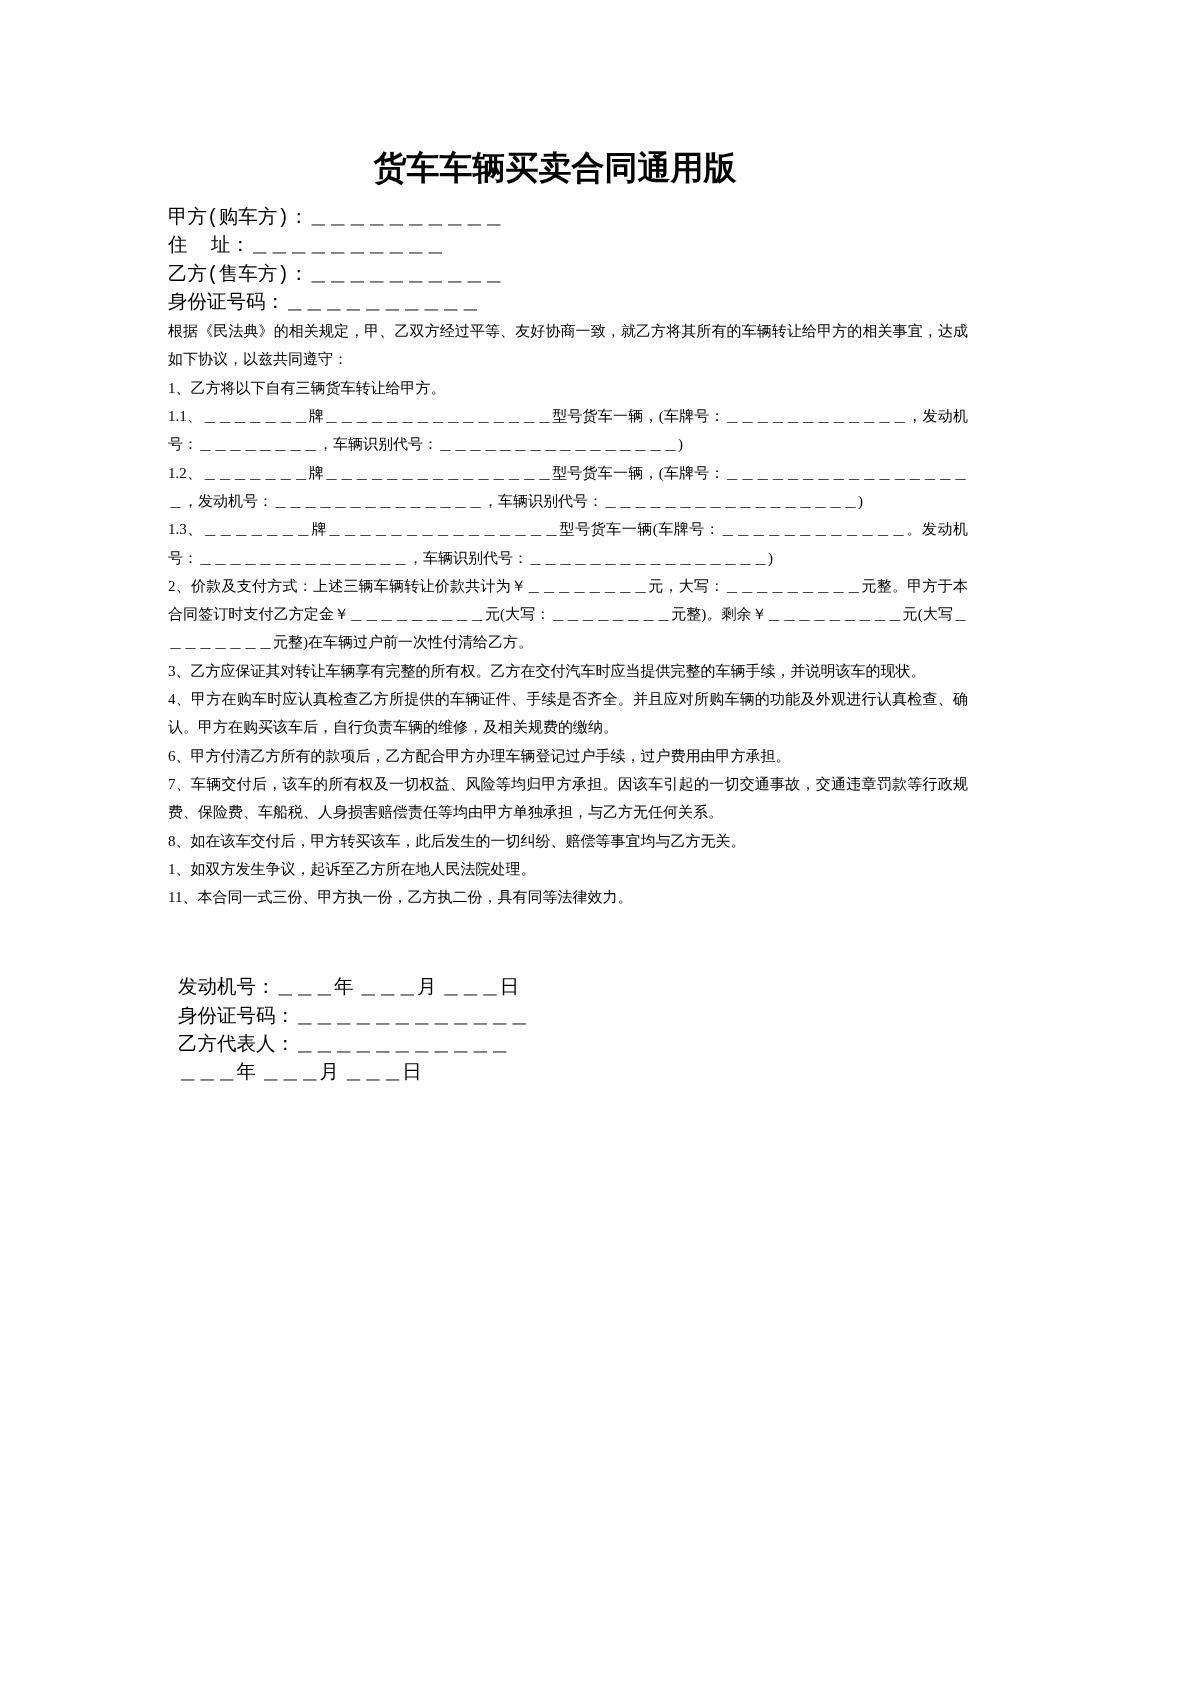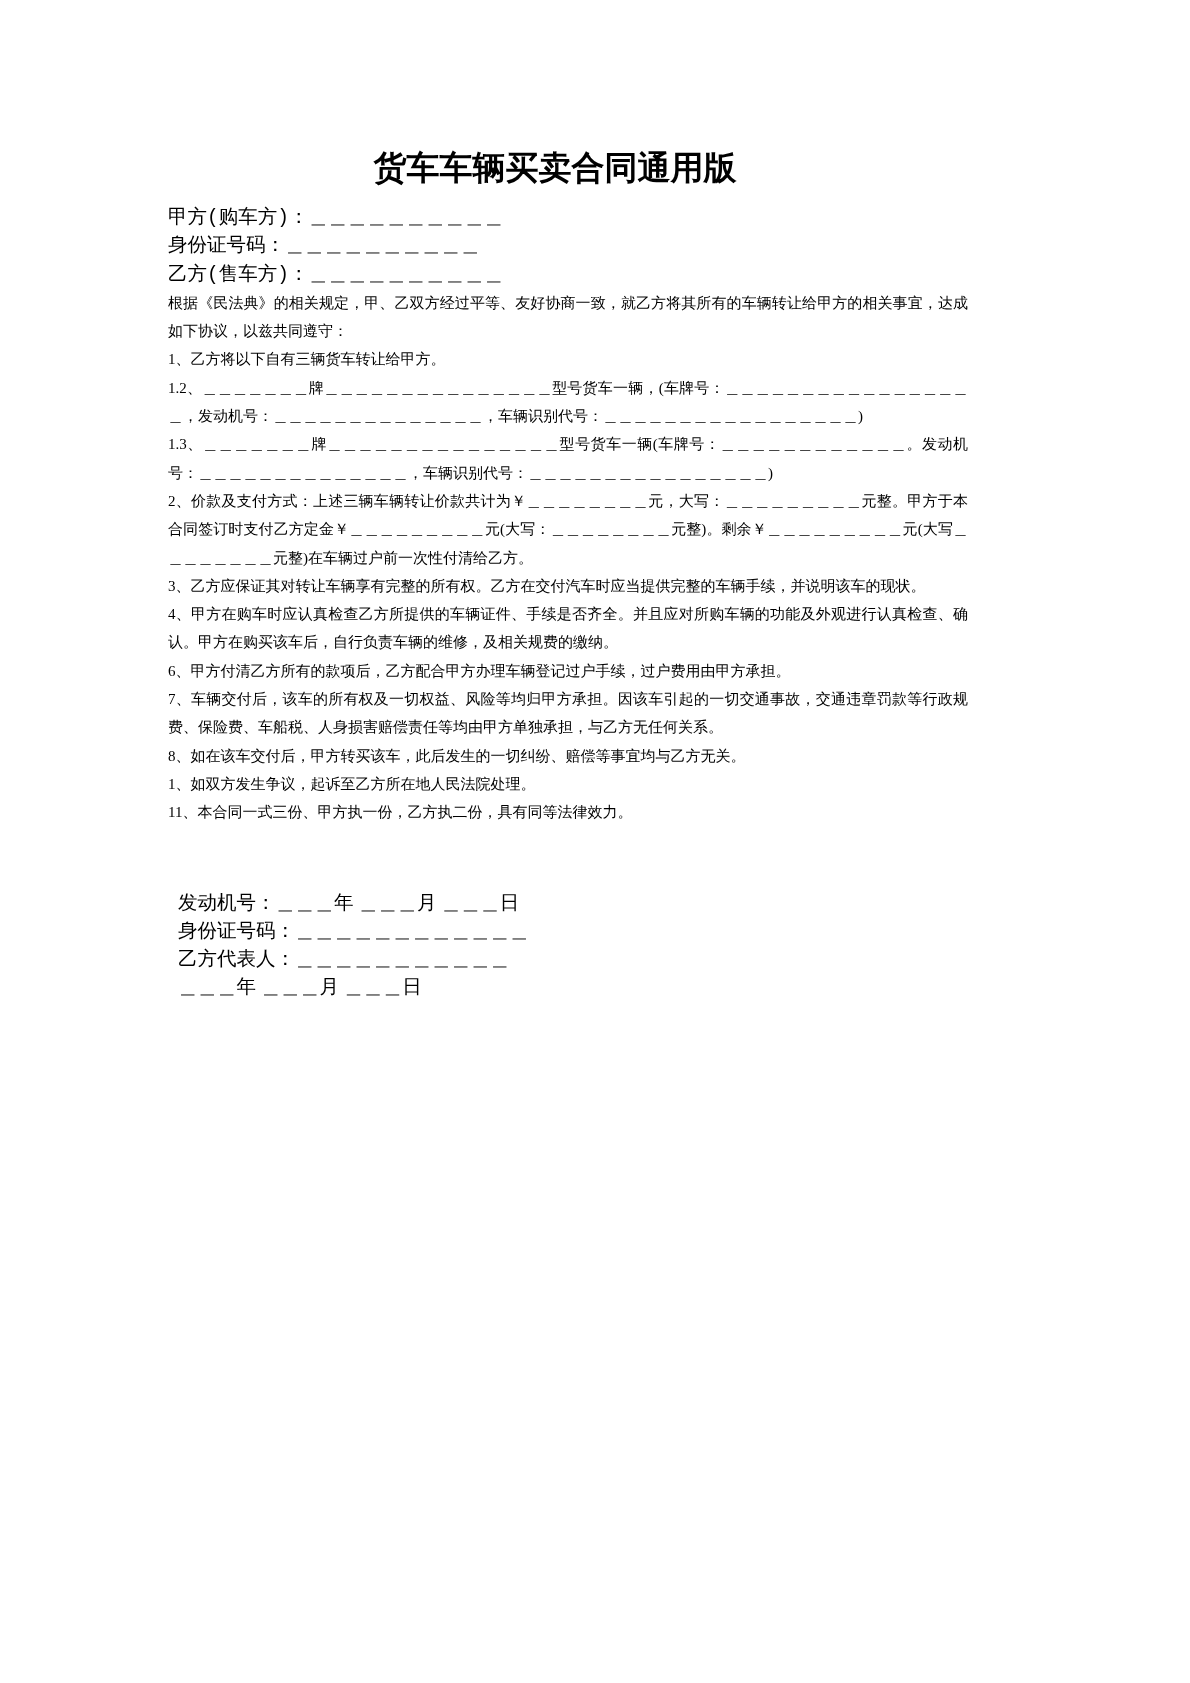--- a/index.html
+++ b/index.html
@@ -70,26 +70,28 @@
 </head>
 <body>
 
 <div class="page">
 
   <div class="doc-title">货车车辆买卖合同通用版</div>
 
   <div class="body-block">
 
     <div class="ln">甲方(购车方)：＿＿＿＿＿＿＿＿＿＿</div>
+    <div class="ln">住  址：＿＿＿＿＿＿＿＿＿＿</div>
+    <div class="ln">乙方(售车方)：＿＿＿＿＿＿＿＿＿＿</div>
     <div class="ln">身份证号码：＿＿＿＿＿＿＿＿＿＿</div>
-    <div class="ln">乙方(售车方)：＿＿＿＿＿＿＿＿＿＿</div>
 
     <p class="para">根据《民法典》的相关规定，甲、乙双方经过平等、友好协商一致，就乙方将其所有的车辆转让给甲方的相关事宜，达成如下协议，以兹共同遵守：</p>
 
     <p class="para">1、乙方将以下自有三辆货车转让给甲方。</p>
+    <p class="para">1.1、＿＿＿＿＿＿＿牌＿＿＿＿＿＿＿＿＿＿＿＿＿＿＿型号货车一辆，(车牌号：＿＿＿＿＿＿＿＿＿＿＿＿，发动机号：＿＿＿＿＿＿＿＿，车辆识别代号：＿＿＿＿＿＿＿＿＿＿＿＿＿＿＿＿)</p>
     <p class="para">1.2、＿＿＿＿＿＿＿牌＿＿＿＿＿＿＿＿＿＿＿＿＿＿＿型号货车一辆，(车牌号：＿＿＿＿＿＿＿＿＿＿＿＿＿＿＿＿＿，发动机号：＿＿＿＿＿＿＿＿＿＿＿＿＿＿，车辆识别代号：＿＿＿＿＿＿＿＿＿＿＿＿＿＿＿＿＿)</p>
     <p class="para">1.3、＿＿＿＿＿＿＿牌＿＿＿＿＿＿＿＿＿＿＿＿＿＿＿型号货车一辆(车牌号：＿＿＿＿＿＿＿＿＿＿＿＿。发动机号：＿＿＿＿＿＿＿＿＿＿＿＿＿＿，车辆识别代号：＿＿＿＿＿＿＿＿＿＿＿＿＿＿＿＿)</p>
     <p class="para">2、价款及支付方式：上述三辆车辆转让价款共计为￥＿＿＿＿＿＿＿＿元，大写：＿＿＿＿＿＿＿＿＿元整。甲方于本合同签订时支付乙方定金￥＿＿＿＿＿＿＿＿＿元(大写：＿＿＿＿＿＿＿＿元整)。剩余￥＿＿＿＿＿＿＿＿＿元(大写＿＿＿＿＿＿＿＿元整)在车辆过户前一次性付清给乙方。</p>
     <p class="para">3、乙方应保证其对转让车辆享有完整的所有权。乙方在交付汽车时应当提供完整的车辆手续，并说明该车的现状。</p>
     <p class="para">4、甲方在购车时应认真检查乙方所提供的车辆证件、手续是否齐全。并且应对所购车辆的功能及外观进行认真检查、确认。甲方在购买该车后，自行负责车辆的维修，及相关规费的缴纳。</p>
     <p class="para">6、甲方付清乙方所有的款项后，乙方配合甲方办理车辆登记过户手续，过户费用由甲方承担。</p>
     <p class="para">7、车辆交付后，该车的所有权及一切权益、风险等均归甲方承担。因该车引起的一切交通事故，交通违章罚款等行政规费、保险费、车船税、人身损害赔偿责任等均由甲方单独承担，与乙方无任何关系。</p>
     <p class="para">8、如在该车交付后，甲方转买该车，此后发生的一切纠纷、赔偿等事宜均与乙方无关。</p>
     <p class="para">1、如双方发生争议，起诉至乙方所在地人民法院处理。</p>
     <p class="para">11、本合同一式三份、甲方执一份，乙方执二份，具有同等法律效力。</p>

